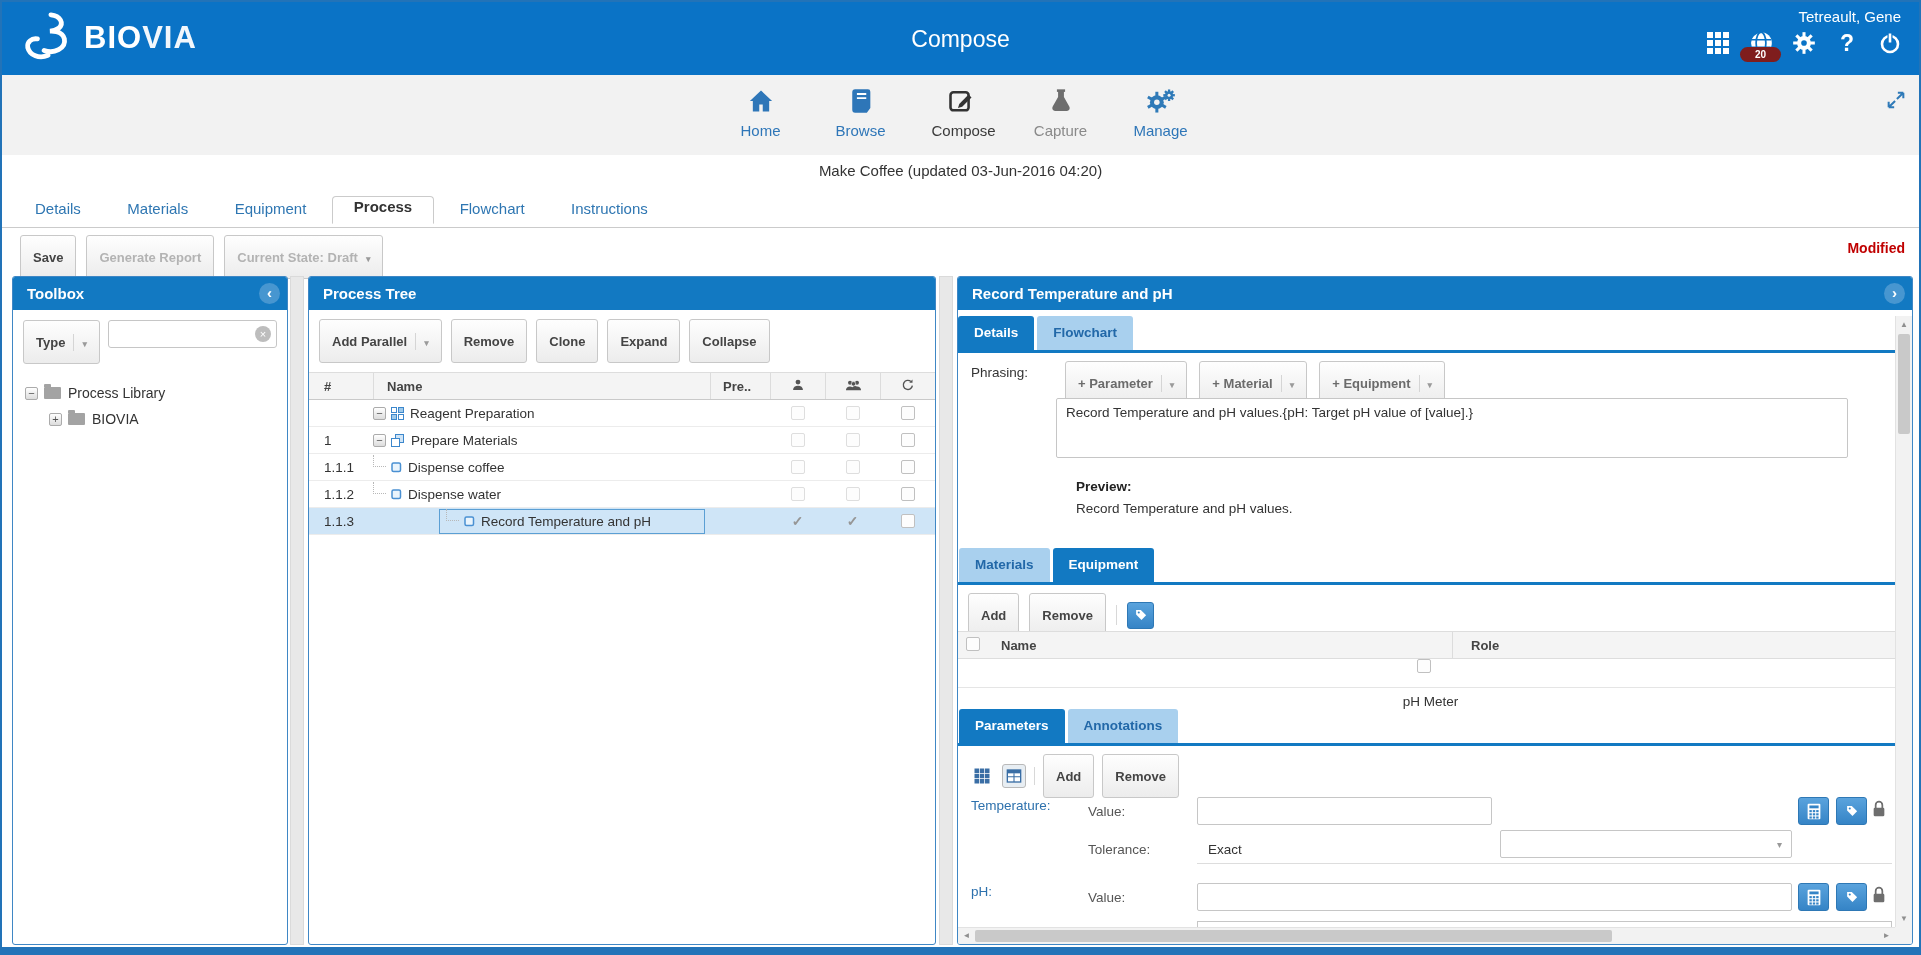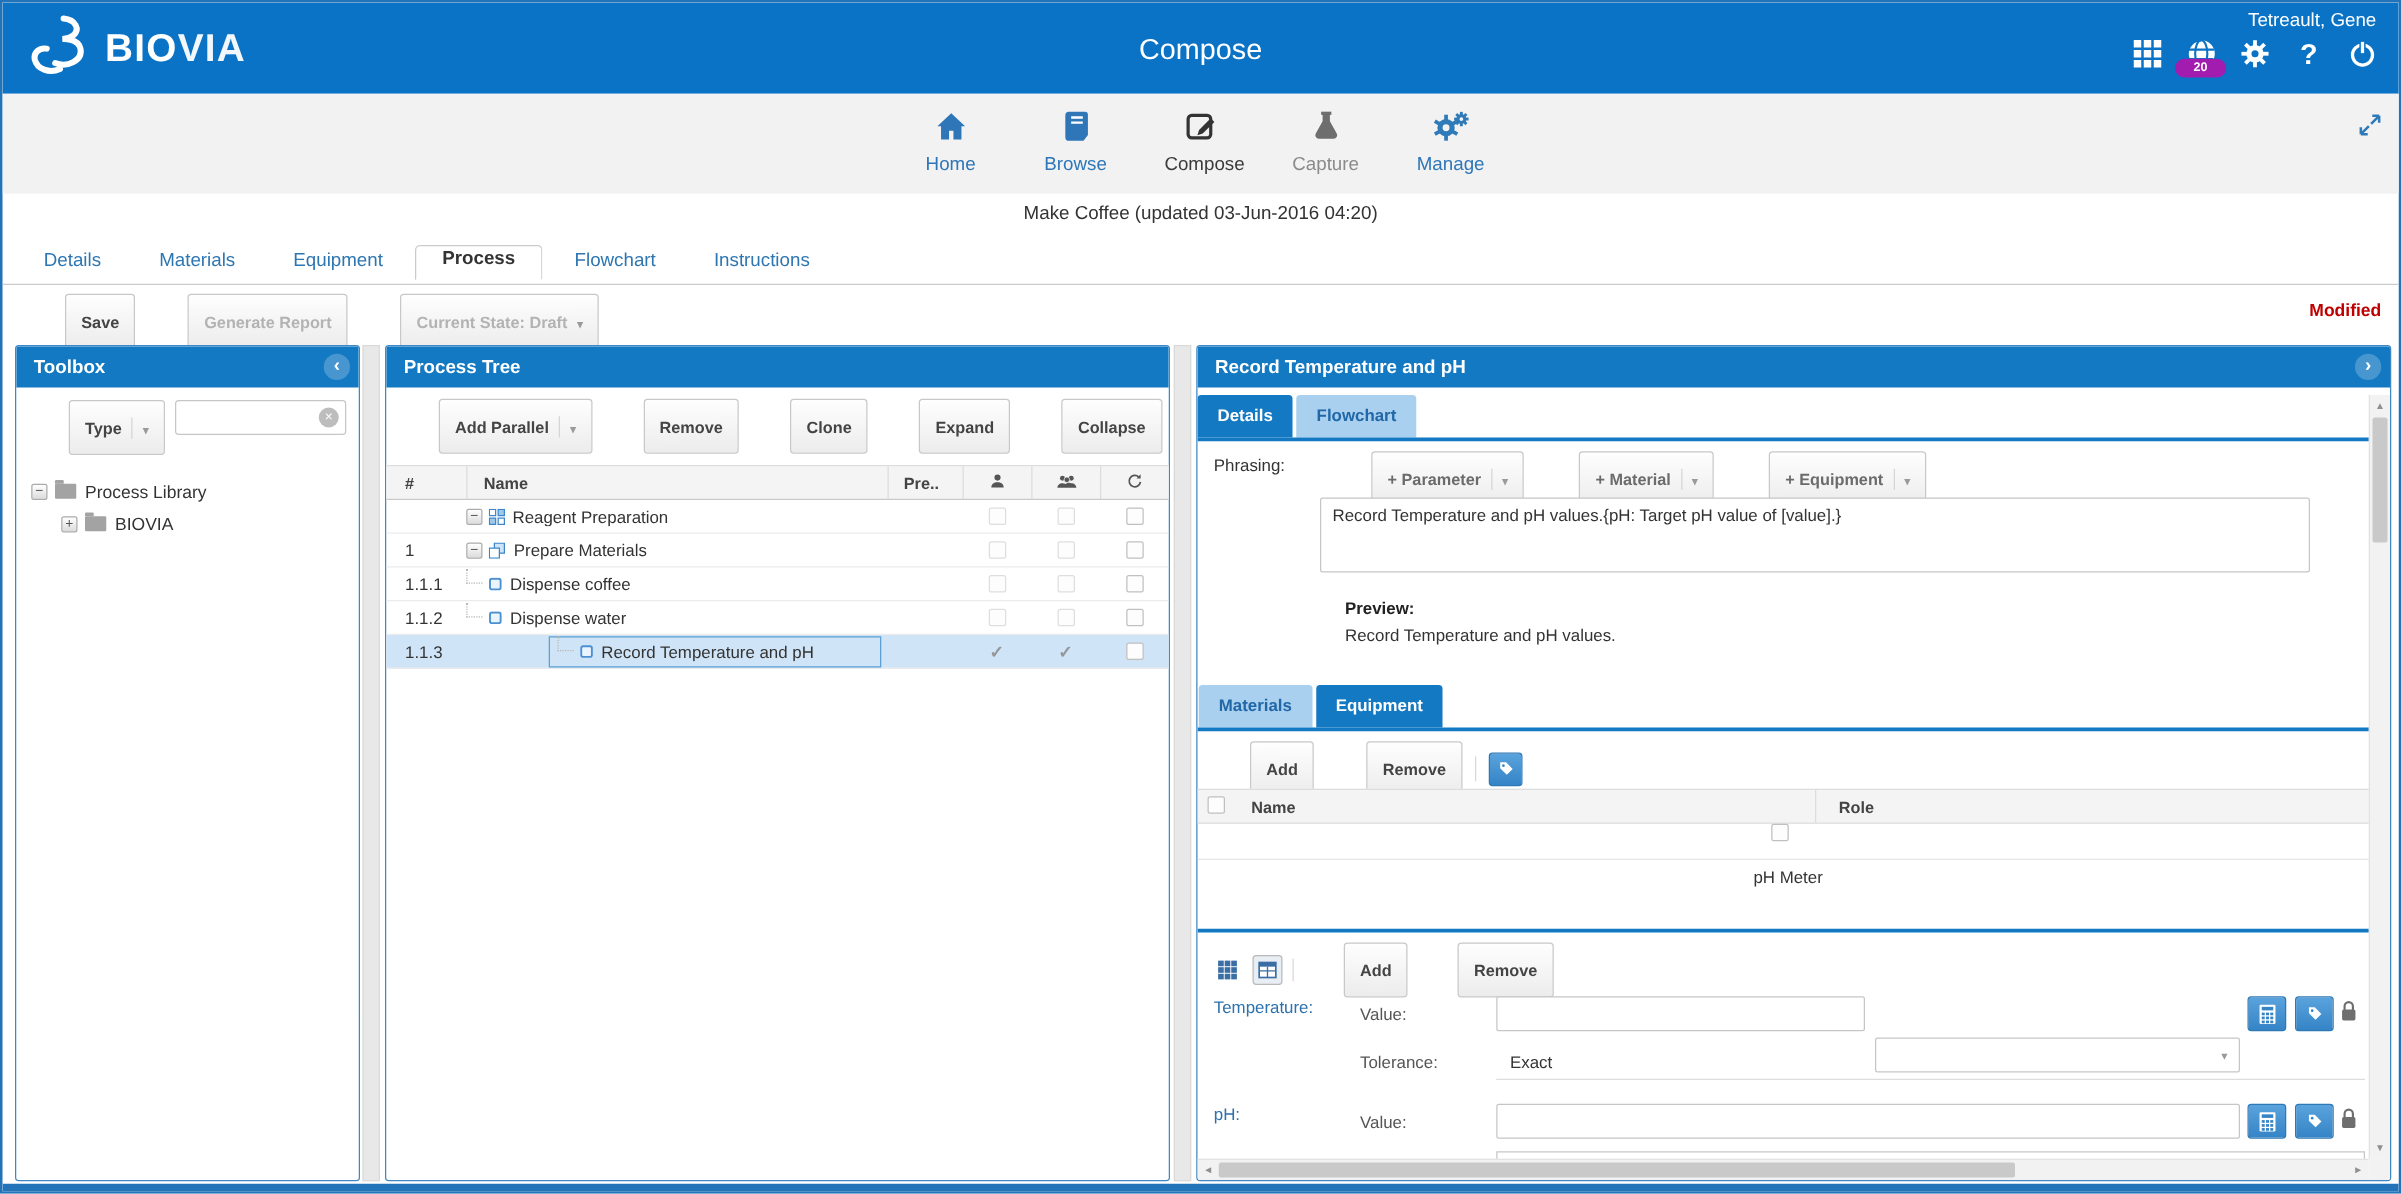--- a/index.html
+++ b/index.html
@@ -10,42 +10,42 @@
 .topbar { position:absolute; left:0; top:0; right:0; height:73px; background:#0a73c6; }
 .logo { position:absolute; left:20px; top:8px; display:flex; align-items:center; gap:10px; }
 .brand { color:#fff; font-size:31px; letter-spacing:1px; }
 .brand .bio { font-weight:bold; }
 .brand .via { font-weight:bold; opacity:.95; }
 .app-title { position:absolute; left:0; right:0; top:24px; text-align:center; color:#fff; font-size:23px; }
 .user-name { position:absolute; right:18px; top:6px; color:#fff; font-size:15px; }
 .top-icons { position:absolute; right:16px; top:28px; display:flex; gap:17px; align-items:center; }
 .tbi { width:26px; height:26px; display:inline-flex; align-items:center; justify-content:center; position:relative; }
 .help-glyph::before { content:"?"; color:#fff; font-size:23px; font-weight:bold; }
-.badge { position:absolute; right:-7px; bottom:-6px; min-width:18px; height:15px; padding:0 15px; background:#a21caf; border-radius:8px;
+.badge { position:absolute; right:-7px; bottom:-6px; min-width:18px; height:15px; padding:0 15px; background:#7f1d1d; border-radius:8px;
   color:#fff; font-size:10px; font-weight:bold; line-height:15px; text-align:center; }
 
 
 .navbar { position:absolute; top:73px; left:0; right:0; height:80px; background:#f2f2f2; }
 .nav-items { display:flex; justify-content:center; gap:42px; padding-top:12px; }
 .nav-item { width:58px; text-align:center; cursor:pointer; }
 .nav-item .nlabel { display:block; font-size:15px; margin-top:3px; }
 .nv-blue .nlabel { color:#2e76b8; } .nv-dark .nlabel { color:#3a3a3a; } .nv-gray .nlabel { color:#8a8a8a; }
 .expand-corner { position:absolute; right:12px; top:14px; width:22px; height:22px; }
 .doc-title { position:absolute; top:160px; left:0; width:100%; text-align:center; font-size:15px; color:#333; }
 
 
 .tabs { position:absolute; top:189px; left:0; right:0; height:37px; border-bottom:1px solid #cbcbcb; padding-left:12px; }
 .tab { display:inline-block; padding:9px 21px 8px; font-size:15px; color:#2e76b2; cursor:pointer; position:relative; }
 .tab.active { background:#fff; border:1px solid #cbcbcb; border-bottom:1px solid #fff; border-radius:4px 4px 0 0;
   color:#333; font-weight:bold; margin-bottom:-1px; top:-2px; padding-top:1px;text-align:center; }
 
 
 .actions { position:absolute; top:233px; left:18px; display:flex; gap:10px; }
 .btn { display:inline-flex; align-items:center; height:44px; padding:14px 12px; background:linear-gradient(#fefefe,#ececec);
-  border:1px solid #c8c8c8; border-radius:3px; font-size:13px; font-weight:bold; color:#444; cursor:pointer; white-space:nowrap;margin-left:32px; }
+  border:1px solid #c8c8c8; border-radius:3px; font-size:13px; font-weight:bold; color:#444; cursor:pointer; white-space:nowrap; }
 .btn.disabled { color:#b3b3b3; }
 .btn-div { width:1px; height:17px; background:#d5d5d5; margin:0 8px; }
 .btn-caret::after { content:"▾"; font-size:9px; color:#9a9a9a; }
 .modified { position:absolute; top:238px; right:14px; color:#c00000; font-weight:bold; font-size:14px; }
 
 
 .panel { position:absolute; top:274px; bottom:8px; background:#fff; border:1px solid #3f87c5; border-radius:3px; overflow:hidden; }
 #toolbox { left:10px; width:276px; }
 #ptree   { left:306px; width:628px; }
 #detail  { left:955px; width:956px; }
@@ -552,20 +552,23 @@
       <div class="eq-c1"><span class="cb strong"></span></div>
       <div class="eq-c2">Name</div>
       <div class="eq-c3">Role</div>
     </div>
     <div class="eq-row" style="top:382px;">
       <div class="eq-c1"><span class="cb strong"></span></div>
       <div class="eq-c2">pH Meter</div>
       <div class="eq-c3">Process Equipment</div>
     </div>
 
+    <div class="d-abs" style="left:1px; top:432px;">
+      <span class="stab on">Parameters</span><span class="stab off">Annotations</span>
+    </div>
     <div class="shelf" style="top:466px;"></div>
 
     <div class="d-abs" style="left:12px; top:477px; display:flex; gap:8px; align-items:center;">
       <span class="iconbtn">
         <svg width="18" height="18" viewBox="0 0 24 24">
             <g fill="#3a6ea5">
               <rect x="2" y="2" width="6" height="6"></rect>
               <rect x="9" y="2" width="6" height="6"></rect>
               <rect x="16" y="2" width="6" height="6"></rect>
               <rect x="2" y="9" width="6" height="6"></rect>

